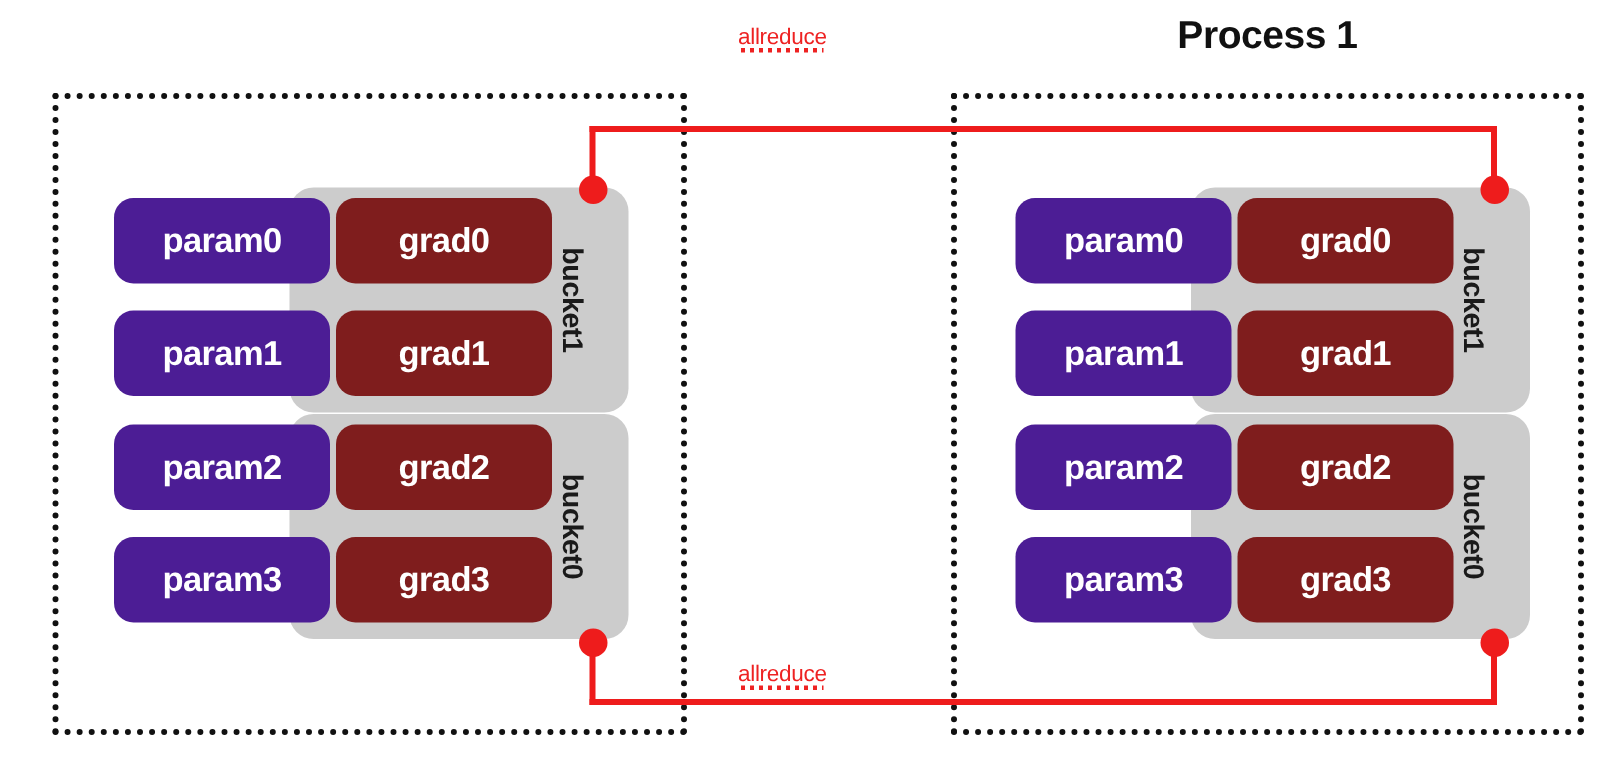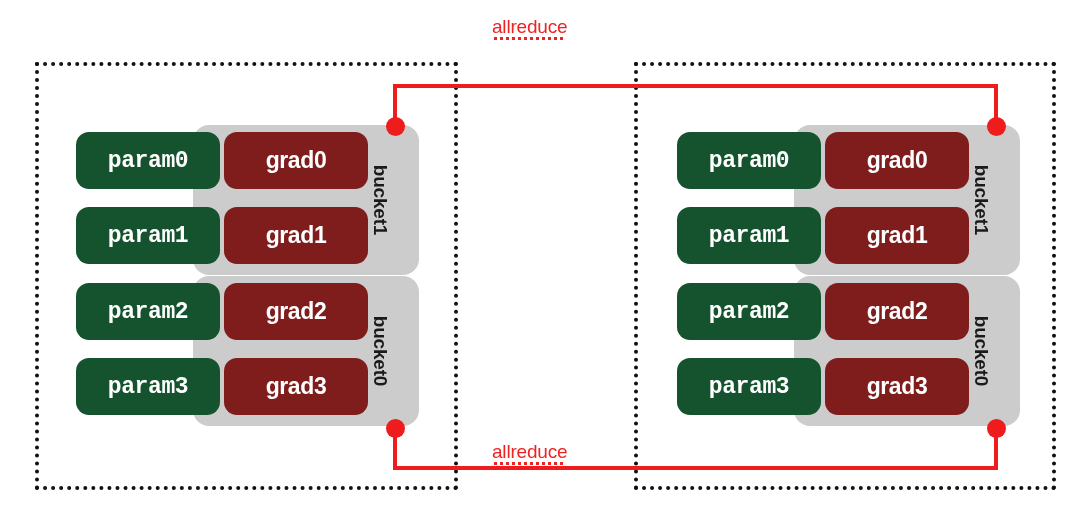--- a/index.html
+++ b/index.html
@@ -58,40 +58,40 @@
     box-sizing:border-box;
     color:#ffffff;
     font-size:23px;
     font-weight:bold;
     letter-spacing:-0.4px;
     display:flex;
     align-items:center;
     justify-content:center;
     white-space:nowrap;
   }
-  .pill.param{background:#14532d;font-family:Liberation Mono, monospace;}
+  .pill.param{background:#4c1d95;}
   .pill.grad{background:#7f1d1d;}
   .rl{
     position:absolute;
     background:#ee1c1c;
   }
   .rl-h{height:4px;}
   .rl-v{width:4px;}
 
   .reddot{
     position:absolute;
     width:19px;height:19px;
     border-radius:50%;
     background:#ee1c1c;
   }
 
   
   .allreduce{
     position:absolute;
-    font-size:19px;
+    font-size:15px;
     font-weight:normal;
     color:#ee2222;
     white-space:nowrap;
     letter-spacing:-0.2px;
   }
   .allreduce .underdots{
     position:absolute;
     left:2px;right:2px;
     bottom:-2px;
     height:3px;
@@ -99,20 +99,21 @@
     background-size:6px 3px;
     background-repeat:repeat-x;
   }
 </style>
 </head>
 <body>
 
 <div id="stage">
 
 
+  <div class="proc-title" style="left:634px;top:8px;width:422px;">Process 1</div>
 
   <div class="proc-frame" style="left:35px;top:62px;width:423px;height:428px;"></div>
 
   <div class="proc-frame" style="left:634px;top:62px;width:422px;height:428px;"></div>
 
   <div class="bucket" style="left:193px;top:125px;width:226px;height:150px;">
     <span class="bucket-label">bucket1</span>
   </div>
 
   <div class="pill param" style="left:76px;top:132px;width:144px;height:57px;">param0</div>

